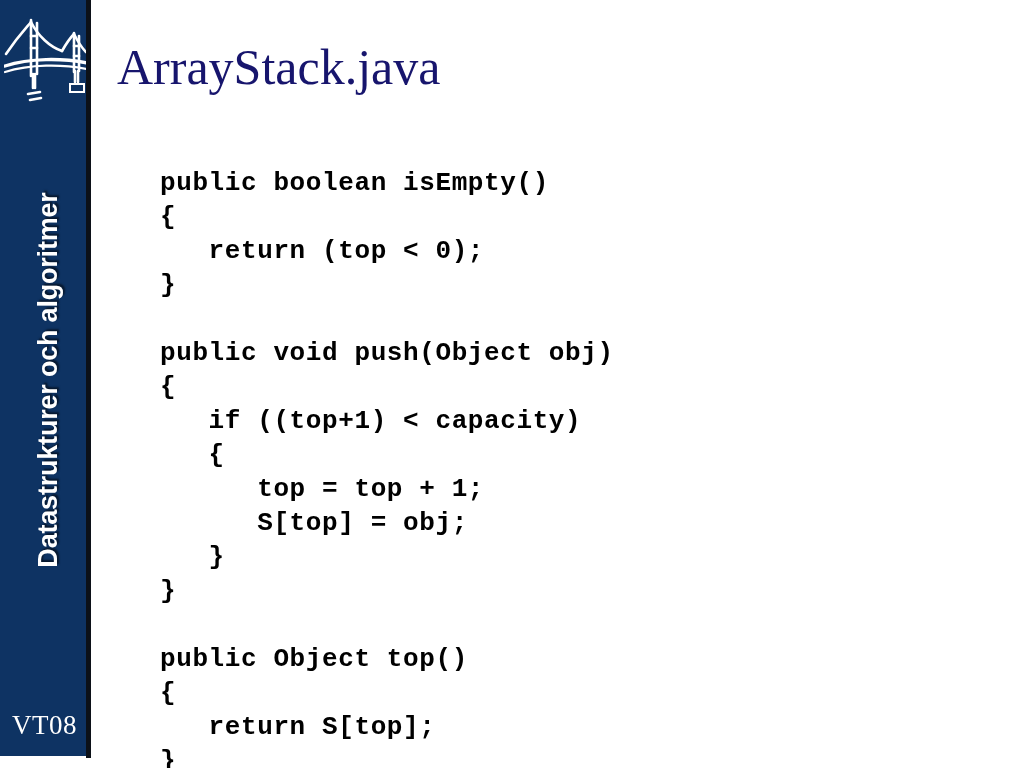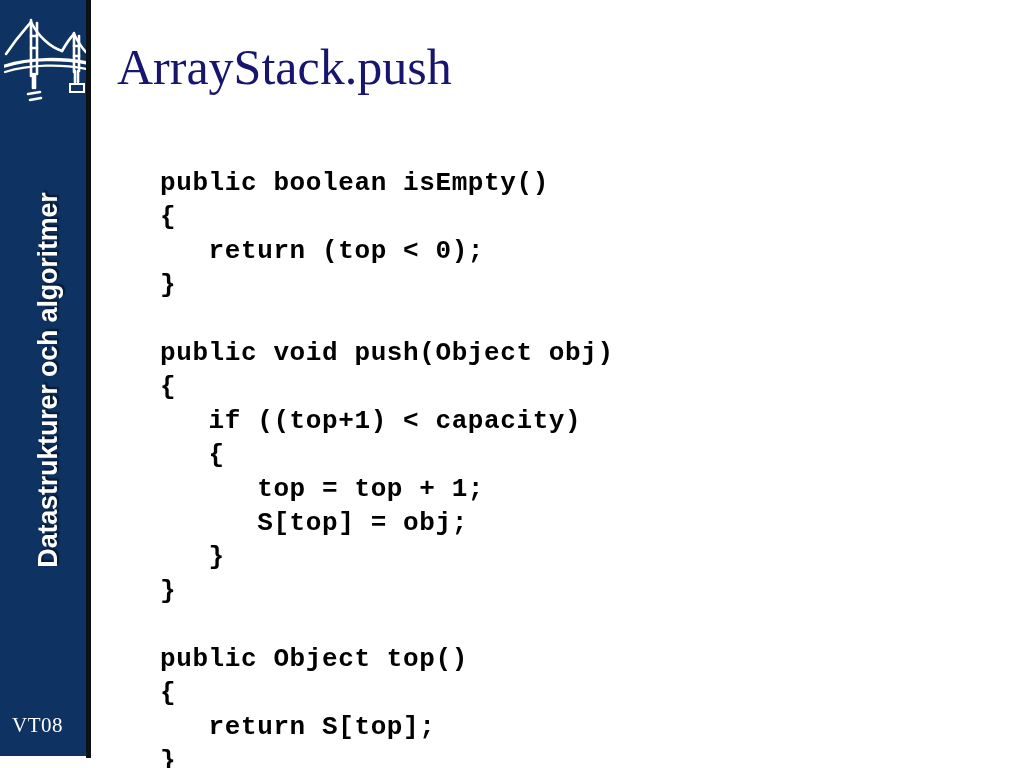--- a/index.html
+++ b/index.html
@@ -60,21 +60,21 @@
     line-height: 40px;
     text-shadow: 2px 2px 2px rgba(0,0,0,0.55);
     white-space: nowrap;
   }
   .term-label {
     position: absolute;
     left: 12px;
     top: 710px;
     color: #ffffff;
     font-family: "Liberation Serif", serif;
-    font-size: 21px;
+    font-size: 27px;
     line-height: 30px;
     letter-spacing: 0.5px;
   }
 
   
   .slide-title {
     position: absolute;
     left: 117px;
     top: 37px;
     color: #17156d;
@@ -146,17 +146,17 @@
         </g>
       </svg>
     </div>
 
     <div class="sidebar-title">Datastrukturer och algoritmer</div>
 
     <div class="term-label">VT08</div>
   </div>
   <div class="sidebar-shadow"></div>
 
-  <div class="slide-title">ArrayStack.push</div>
+  <div class="slide-title">ArrayStack.java</div>
 
   <div class="code-block"><div class="code-line">public boolean isEmpty()</div><div class="code-line">{</div><div class="code-line">   return (top &lt; 0);</div><div class="code-line">}</div><div class="code-line blank">&nbsp;</div><div class="code-line">public void push(Object obj)</div><div class="code-line">{</div><div class="code-line">   if ((top+1) &lt; capacity)</div><div class="code-line">   {</div><div class="code-line">      top = top + 1;</div><div class="code-line">      S[top] = obj;</div><div class="code-line">   }</div><div class="code-line">}</div><div class="code-line blank">&nbsp;</div><div class="code-line">public Object top()</div><div class="code-line">{</div><div class="code-line">   return S[top];</div><div class="code-line">}</div></div>
 
 </div>
 
 </body></html>

